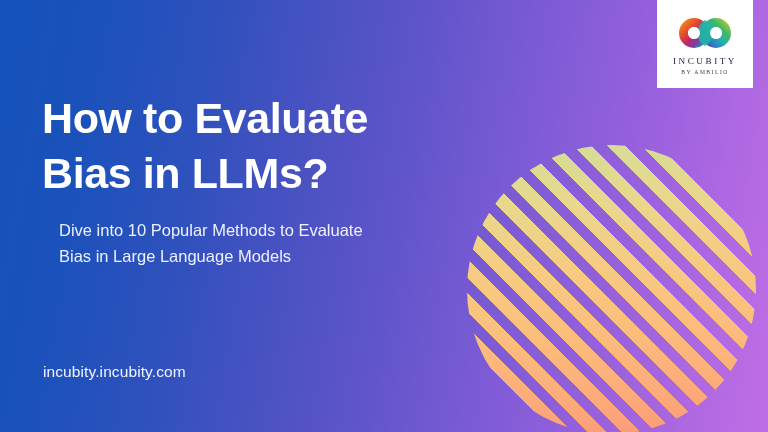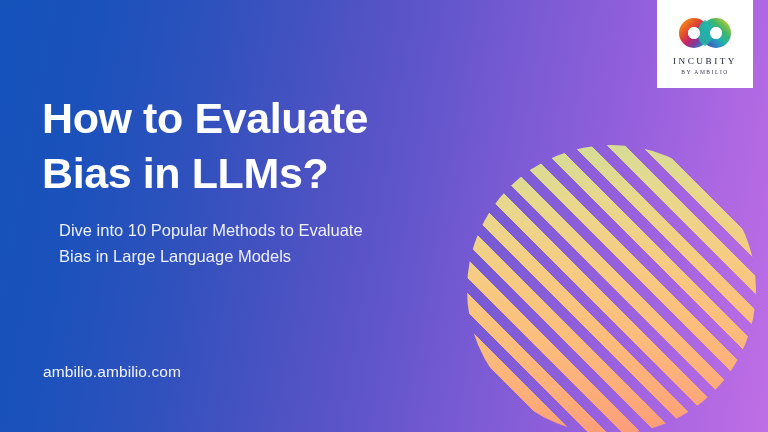--- a/index.html
+++ b/index.html
@@ -145,21 +145,21 @@
   <div id="deco-circle">
     <div class="stripe-mask"></div>
   </div>
 
   <div id="headline">How to Evaluate
 Bias in LLMs?</div>
 
   <div id="subtitle">Dive into 10 Popular Methods to Evaluate
 Bias in Large Language Models</div>
 
-  <div id="site-url">ambilio.ambilio.com</div>
+  <div id="site-url">incubity.incubity.com</div>
 
   <div id="logo-card">
 
     <svg id="logo-mark" viewBox="0 0 108 64">
       <defs>
         <linearGradient id="gLeft" x1="0" y1="0" x2="1" y2="1">
           <stop offset="0%" stop-color="#f5a31a"></stop>
           <stop offset="18%" stop-color="#ef7b20"></stop>
           <stop offset="36%" stop-color="#e24b2c"></stop>
           <stop offset="54%" stop-color="#c2256b"></stop>

